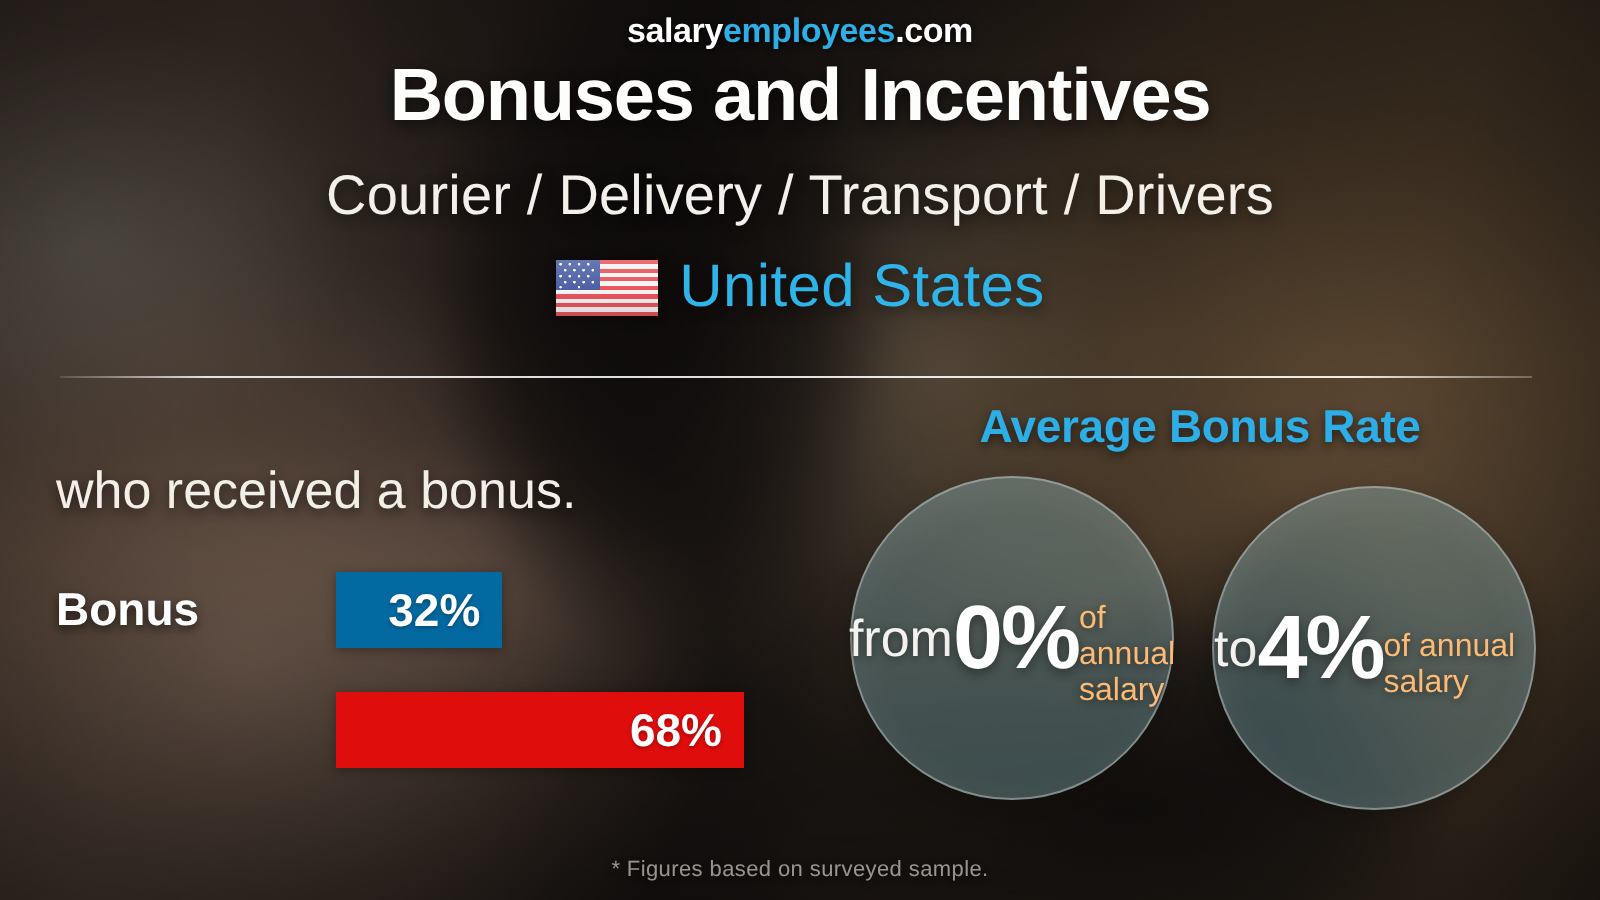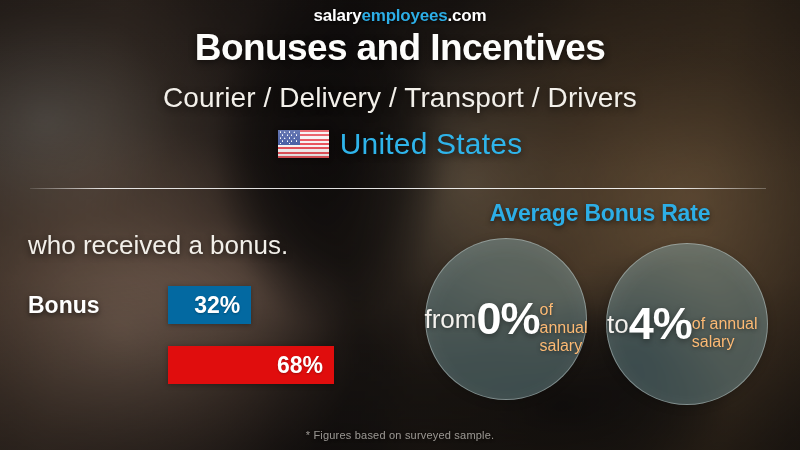--- a/index.html
+++ b/index.html
@@ -245,21 +245,21 @@
         <span class="bar-label">Bonus</span>
         <span class="bar-track">
           <span class="bar-fill" id="bar-fill-0" style="width: 83.2px; background: #0369a1;">
             <span class="bar-value">32%</span>
           </span>
         </span>
       </div>
 
       <div class="bar-row">
         <span class="bar-track">
-          <span class="bar-fill" id="bar-fill-1" style="width: 166px; background: rgb(224, 13, 13);">
+          <span class="bar-fill" id="bar-fill-1" style="width: 204px; background: rgb(224, 13, 13);">
             <span class="bar-value">68%</span>
           </span>
         </span>
       </div>
 
     </div>
   </div>
 
   <div class="right-panel">
     <div class="rate-heading">Average Bonus Rate</div>

